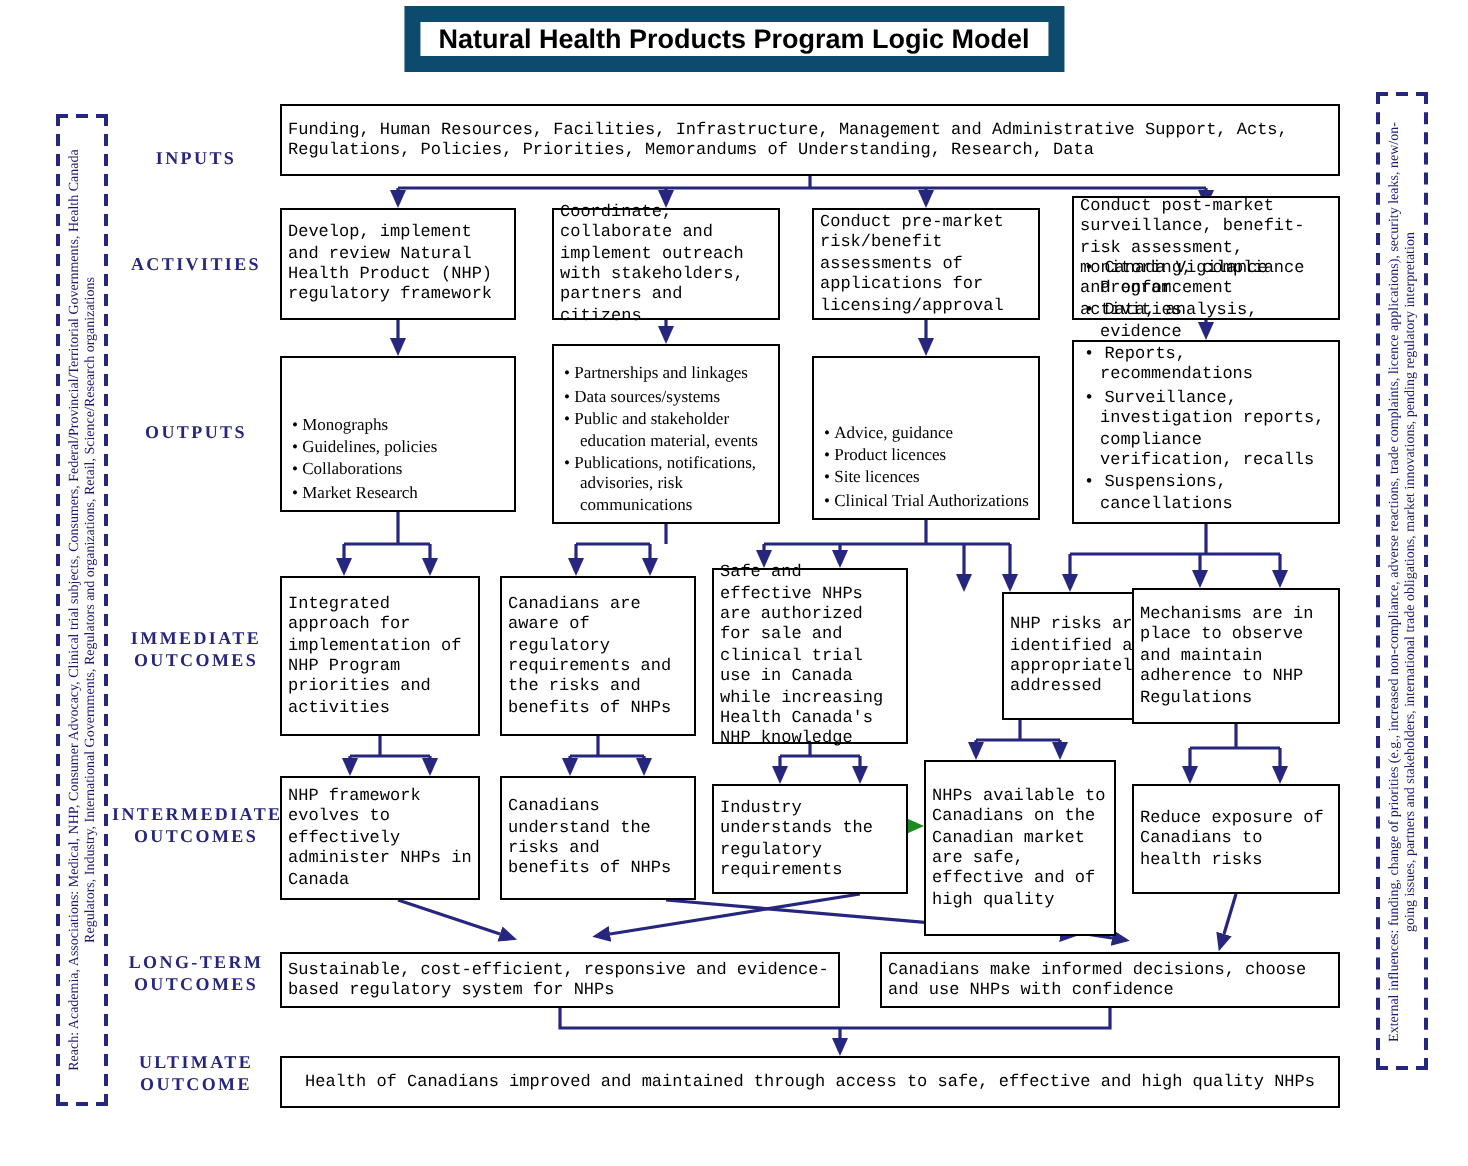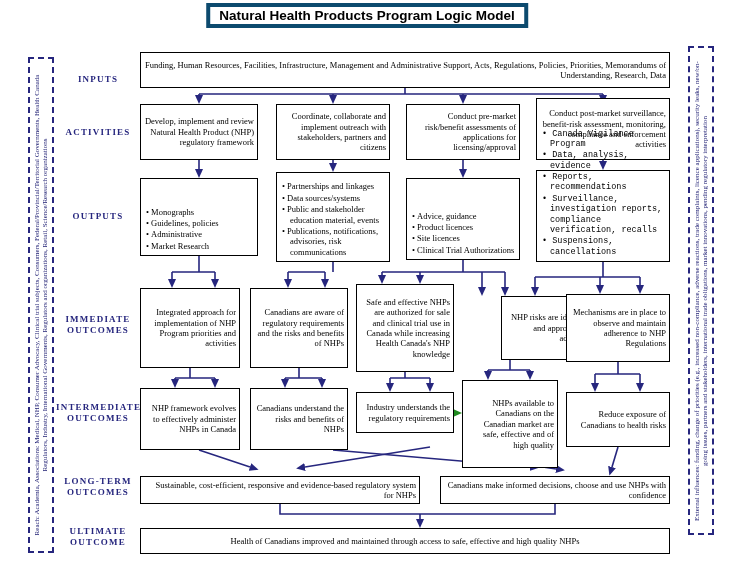--- a/index.html
+++ b/index.html
@@ -1,28 +1,28 @@
 <!DOCTYPE html>
 <html><head>
 <meta charset="utf-8">
 <style>
   html,body{margin:0;padding:0;background:#fff;}
   .stage{position:relative;width:734px;height:583px;background:#fff;overflow:hidden;
          font-family:"Liberation Serif",serif;}
   .title{position:absolute;left:50%;top:3px;transform:translateX(-50%);
-         border:4px solid #0c4a6e;padding:1px 9px;background:#fff;z-index:4;
+         border:8px solid #0c4a6e;padding:1px 9px;background:#fff;z-index:4;
          font:bold 13.5px "Liberation Sans",sans-serif;color:#000;white-space:nowrap;}
   .sidebar{position:absolute;border:2px dashed #26267e;background:#fff;z-index:3;box-sizing:border-box;}
   .sidebar-inner{position:absolute;left:50%;top:50%;transform:translate(-50%,-50%) rotate(-90deg);
          color:#1a1a70;font:7px/1.18 "Liberation Serif",serif;text-align:center;}
   .row-label{position:absolute;left:56px;width:84px;z-index:2;text-align:center;
          color:#26267e;font:bold 9px/1.25 "Liberation Serif",serif;letter-spacing:1.2px;}
   .box{position:absolute;background:#fff;border:1px solid #000;box-sizing:border-box;z-index:2;
          color:#000;font:8.5px/1.22 "Liberation Serif",serif;}
-  .center{display:flex;align-items:center;justify-content:center;text-align:right;padding:2px 3px;}
+  .center{display:flex;align-items:center;justify-content:center;text-align:left;padding:2px 3px;font-family:Liberation Mono, monospace;}
   .bullets{display:flex;flex-direction:column;justify-content:flex-end;padding:3px 2px 3px 5px;}
   .bullets ul{margin:0;padding:0;list-style:none;}
   .bullets li{padding-left:8px;text-indent:-8px;margin-bottom:1px;}
   .bullets li::before{content:"•\00a0";}
   svg.connectors{position:absolute;left:0;top:0;z-index:1;}
 </style>
 </head>
 <body>
 
 <div class="stage">
@@ -112,21 +112,21 @@
 
   <div class="box center" style="left:140px;top:104px;width:118px;height:56px;">Develop, implement and review Natural Health Product (NHP) regulatory framework</div>
   <div class="box center" style="left:276px;top:104px;width:114px;height:56px;">Coordinate, collaborate and implement outreach with stakeholders, partners and citizens</div>
   <div class="box center" style="left:406px;top:104px;width:114px;height:56px;">Conduct pre-market risk/benefit assessments of applications for licensing/approval</div>
   <div class="box center" style="left:536px;top:98px;width:134px;height:62px;">Conduct post-market surveillance, benefit-risk assessment, monitoring, compliance and enforcement activities</div>
 
   <div class="box bullets" style="left:140px;top:178px;width:118px;height:78px;">
     <ul>
       <li>Monographs</li>
       <li>Guidelines, policies</li>
-      <li>Administrative</li>
+      <li>Collaborations</li>
       <li>Market Research</li>
     </ul>
   </div>
   <div class="box bullets" style="left:276px;top:172px;width:114px;height:90px;">
     <ul>
       <li>Partnerships and linkages</li>
       <li>Data sources/systems</li>
       <li>Public and stakeholder education material, events</li>
       <li>Publications, notifications, advisories, risk communications</li>
     </ul>
@@ -150,21 +150,21 @@
   </div>
 
   <div class="box center" style="left:140px;top:288px;width:100px;height:80px;">Integrated approach for implementation of NHP Program priorities and activities</div>
   <div class="box center" style="left:250px;top:288px;width:98px;height:80px;">Canadians are aware of regulatory requirements and the risks and benefits of NHPs</div>
   <div class="box center" style="left:356px;top:284px;width:98px;height:88px;">Safe and effective NHPs are authorized for sale and clinical trial use in Canada while increasing Health Canada's NHP knowledge</div>
   <div class="box center" style="left:462px;top:296px;width:96px;height:64px;margin-left:39px;">NHP risks are identified and appropriately addressed</div>
   <div class="box center" style="left:566px;top:294px;width:104px;height:68px;">Mechanisms are in place to observe and maintain adherence to NHP Regulations</div>
 
   <div class="box center" style="left:140px;top:388px;width:100px;height:62px;">NHP framework evolves to effectively administer NHPs in Canada</div>
   <div class="box center" style="left:250px;top:388px;width:98px;height:62px;">Canadians understand the risks and benefits of NHPs</div>
-  <div class="box center" style="left:356px;top:392px;width:98px;height:41px;">Industry understands the regulatory requirements</div>
+  <div class="box center" style="left:356px;top:392px;width:98px;height:55px;">Industry understands the regulatory requirements</div>
   <div class="box center" style="left:462px;top:380px;width:96px;height:88px;">NHPs available to Canadians on the Canadian market are safe, effective and of high quality</div>
   <div class="box center" style="left:566px;top:392px;width:104px;height:55px;">Reduce exposure of Canadians to health risks</div>
 
   <div class="box center" style="left:140px;top:476px;width:280px;height:28px;">Sustainable, cost-efficient, responsive and evidence-based regulatory system for NHPs</div>
   <div class="box center" style="left:440px;top:476px;width:230px;height:28px;">Canadians make informed decisions, choose and use NHPs with confidence</div>
 
   <div class="box center" style="left:140px;top:528px;width:530px;height:26px;">Health of Canadians improved and maintained through access to safe, effective and high quality NHPs</div>
 
 </div>
 

